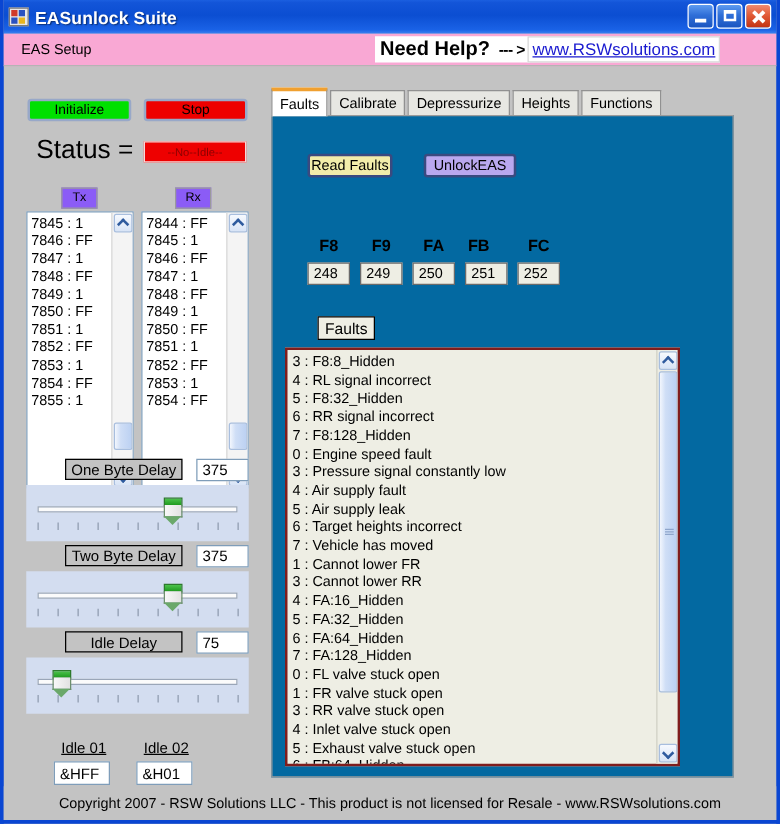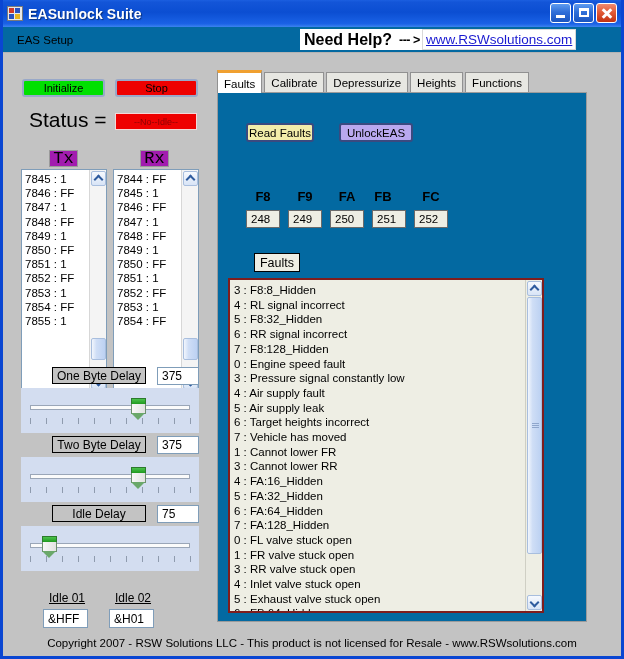--- a/index.html
+++ b/index.html
@@ -52,21 +52,21 @@
     border:2px solid #fff;border-top-width:3px;box-sizing:border-box;
   }
   .tbtn.close .g:before,.tbtn.close .g:after{
     content:"";position:absolute;left:4px;top:8px;width:12px;height:3px;background:#fff;
   }
   .tbtn.close .g:before{transform:rotate(45deg);}
   .tbtn.close .g:after{transform:rotate(-45deg);}
 
   
   .menurow{
-    position:relative;height:25px;background:#0369a1;
+    position:relative;height:25px;background:#f9a8d4;
     border-bottom:1px solid #b4b4b4;
     display:flex;align-items:center;
   }
   .menu-item{font-size:11.5px;color:#000;margin-left:14px;}
   .helpbox{
     position:absolute;left:276px;top:2px;height:21px;
     background:#ffffff;display:flex;align-items:center;padding:0 4px;
     box-sizing:border-box;
     margin-left:21px;
   }
@@ -97,23 +97,23 @@
     position:absolute;left:26px;top:55px;font-size:21px;color:#000;
   }
   .status-box{
     position:absolute;left:112px;top:60px;width:82px;height:17px;
     background:#ee0000;border:1px solid #f4d8d8;box-sizing:border-box;
     display:flex;align-items:center;justify-content:center;
     font-size:9px;color:#8b0000;
   }
 
   .cap{
-    position:absolute;background:#a21caf;border:1px solid #9a9a9a;
-    box-sizing:border-box;font-size:17px;color:#000;
-    display:flex;align-items:center;justify-content:center;font-family:Liberation Mono, monospace;
+    position:absolute;background:#8b5cf6;border:1px solid #9a9a9a;
+    box-sizing:border-box;font-size:10px;color:#000;
+    display:flex;align-items:center;justify-content:center;
   }
   #cap-tx{left:46px;top:97px;width:29px;height:17px;}
   #cap-rx{left:137px;top:97px;width:29px;height:17px;}
 
   .listbox{
     position:absolute;background:#ffffff;border:1px solid #7f9db9;
     box-sizing:border-box;overflow:hidden;
   }
   #list-tx{left:18px;top:116px;width:86px;height:222px;}
   #list-rx{left:110px;top:116px;width:86px;height:222px;}

